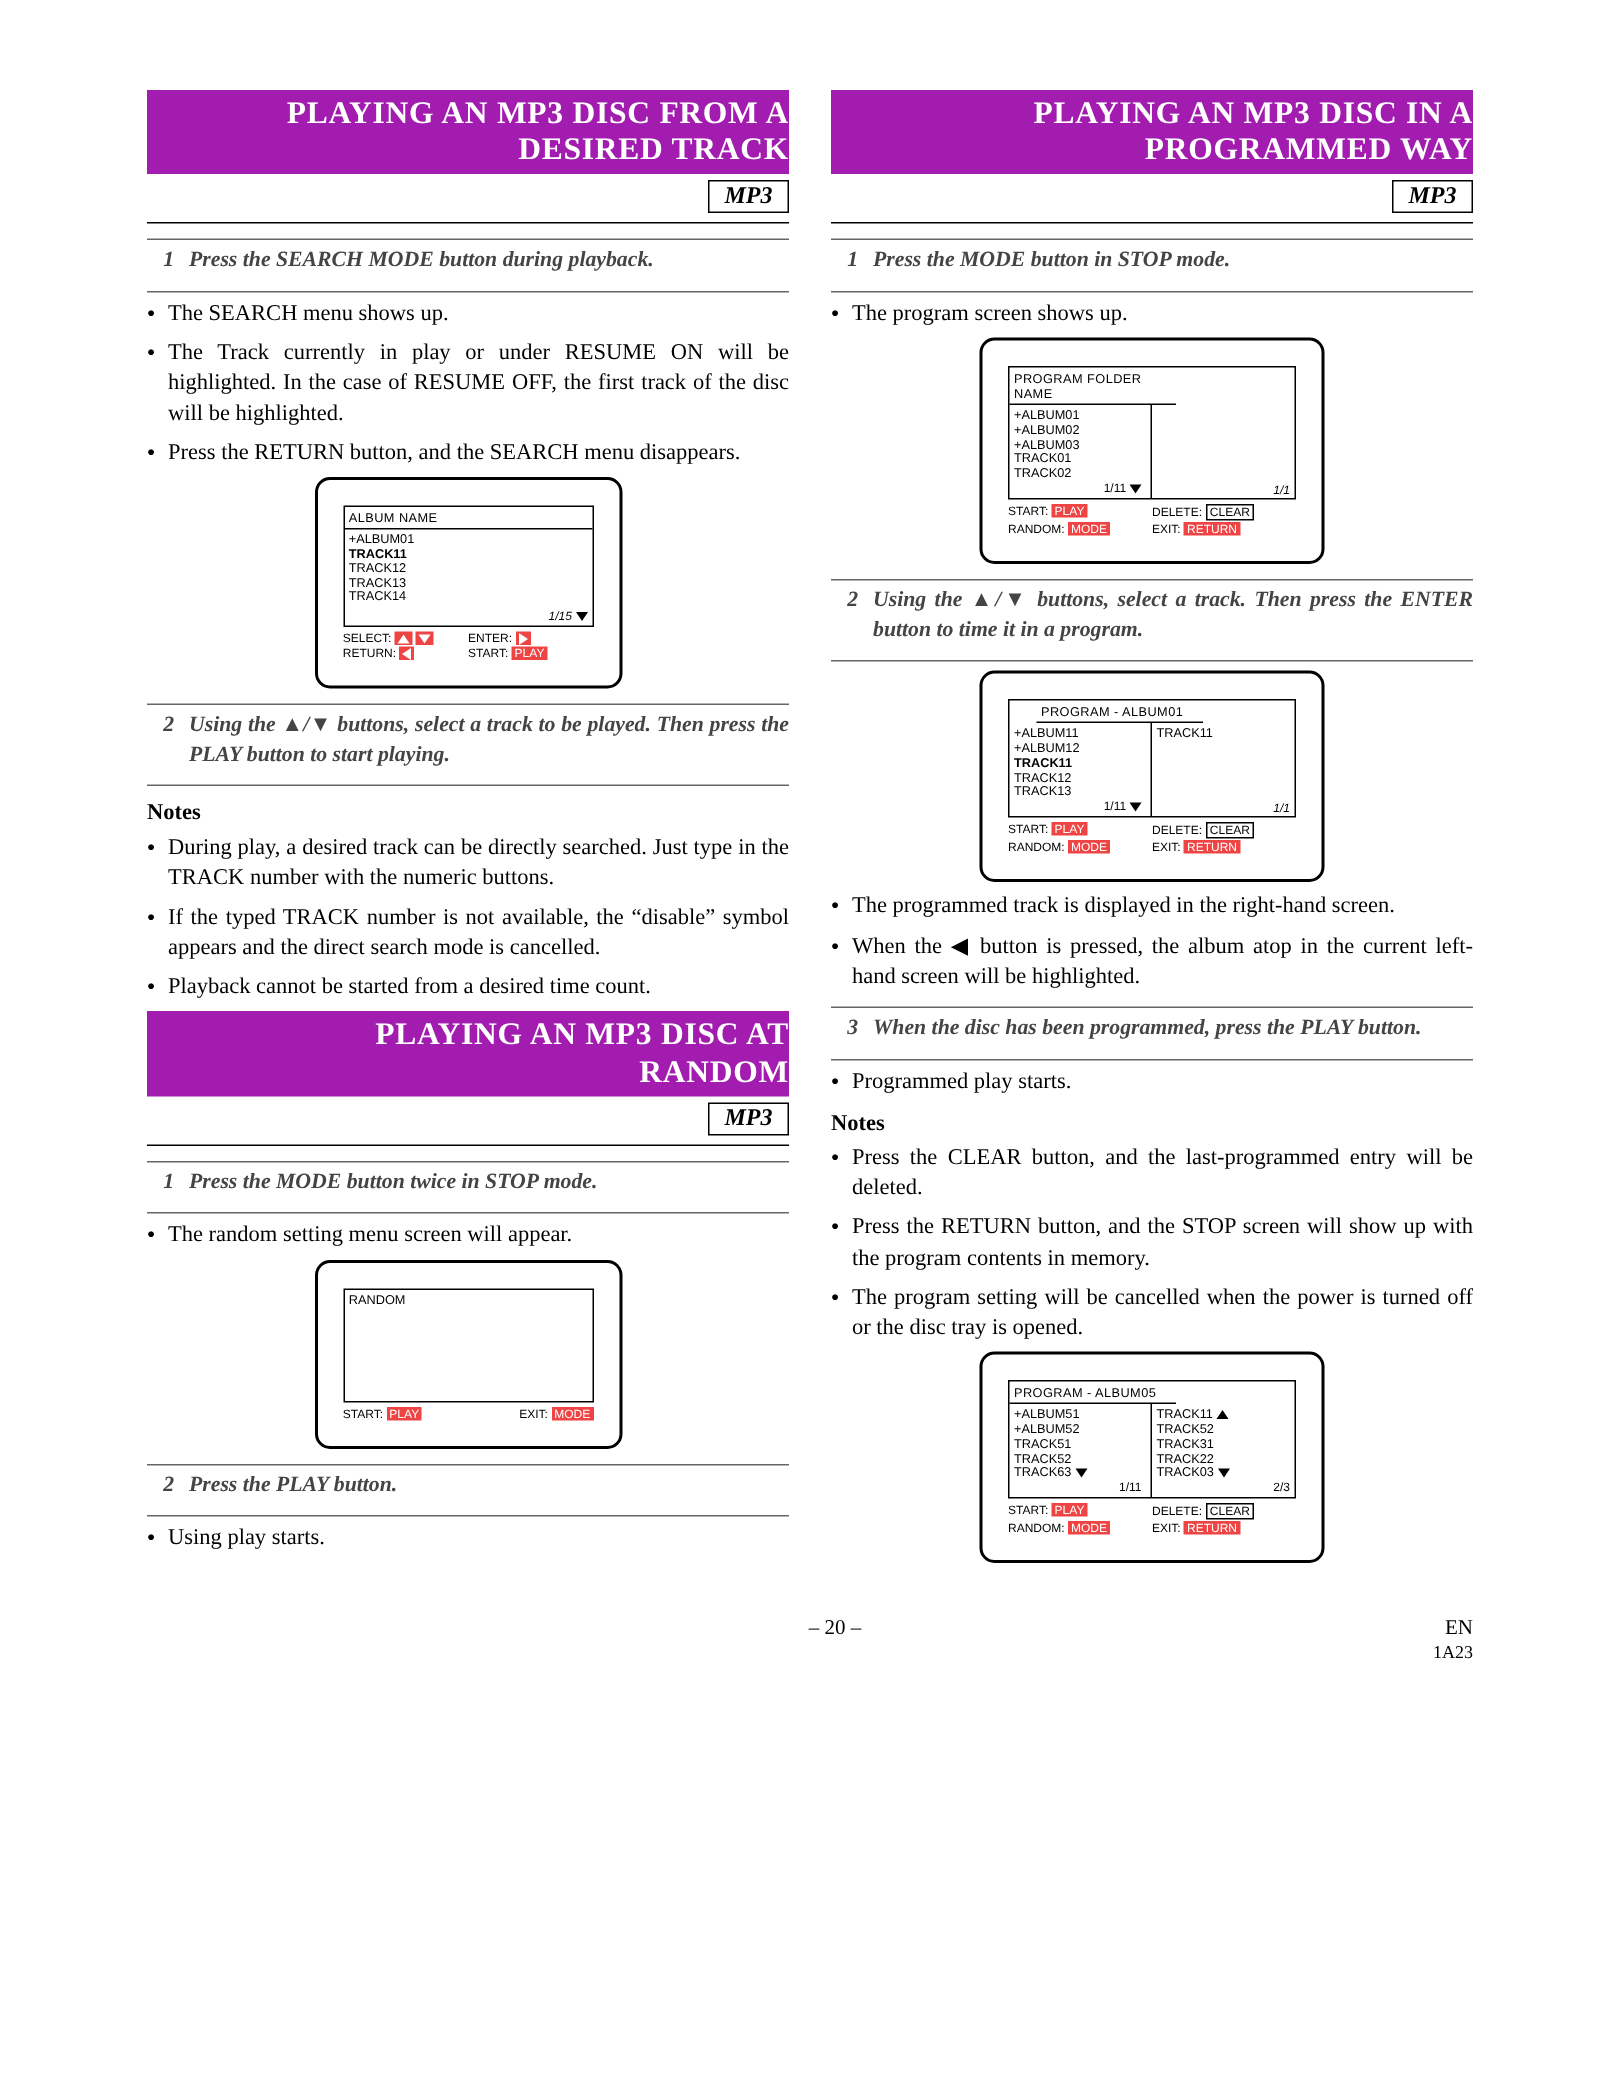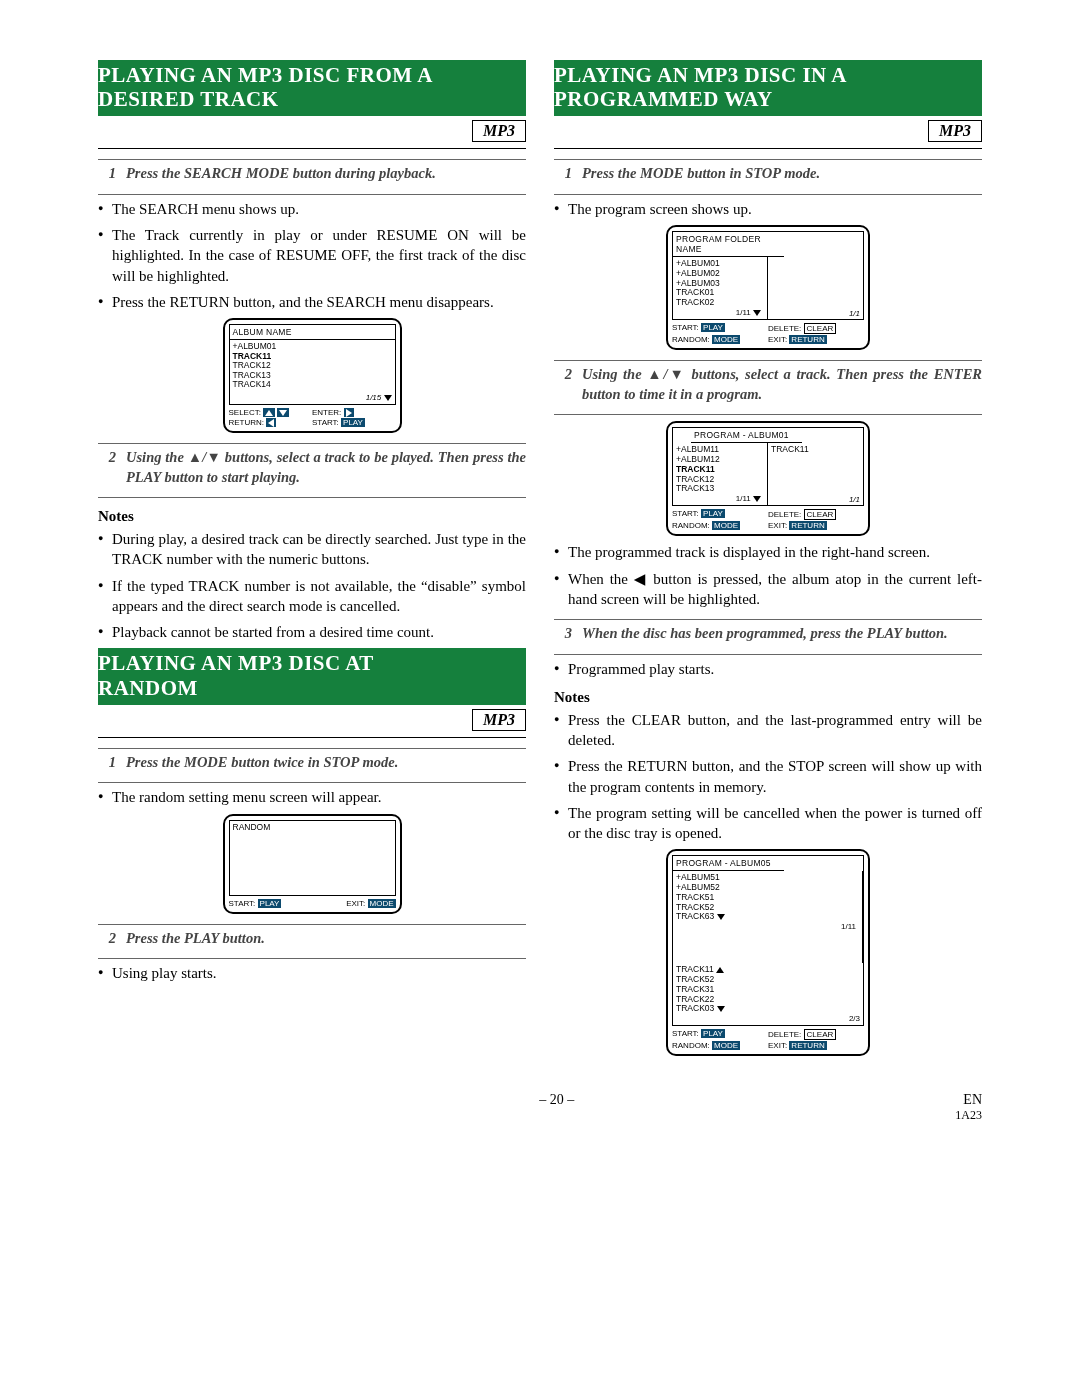--- a/index.html
+++ b/index.html
@@ -11,26 +11,26 @@
     color: #000;
     width: 1080px;
     box-sizing: border-box;
   }
   .columns {
     display: flex;
     gap: 28px;
   }
   .col { flex: 1 1 0; }
   .section-header {
-    background: #15803d;
+    background: #a21caf;
     color: #fff;
     font-family: "Times New Roman", serif;
     font-weight: bold;
     font-size: 21px;
-    text-align: left;
+    text-align: right;
     padding: 3px 0 5px 0;
     letter-spacing: 0.5px;
     line-height: 1.15;
   }
   .mp3-tag-row { text-align: right; margin: 4px 0 6px 0; }
   .mp3-tag {
     display: inline-block;
     border: 1px solid #000;
     font-weight: bold;
     font-family: "Times New Roman", serif;
@@ -80,21 +80,21 @@
     font-family: "Times New Roman", serif;
     font-size: 15px;
     margin: 10px 0 2px 0;
   }
   
   .osd-wrap { text-align: center; margin: 6px 0; }
   .osd {
     display: inline-block;
     border: 2px solid #000;
     border-radius: 10px;
-    padding: 4px;
+    padding: 17px;
     font-family: Arial, Helvetica, sans-serif;
     font-size: 9px;
     text-align: left;
     background: #fff;
   }
   .osd-body {
     border: 1px solid #000;
     width: 165px;
     min-height: 70px;
     position: relative;
@@ -120,21 +120,21 @@
   .osd-pg-left-rel { font-size:8px; text-align:right; padding-right:3px; }
   .osd-footer {
     margin-top: 3px;
     font-size: 8px;
     width: 100%;
     display:flex;
     justify-content:space-between;
     gap:4px;
   }
   .inv {
-    background:#0c4a6e; color:#fff; padding:0 2px; font-size:8px; display:inline-block;
+    background:#ef4444; color:#fff; padding:0 2px; font-size:8px; display:inline-block;
   }
   .minibtn {
     border:1px solid #000; padding:0 2px; font-size:8px; display:inline-block; background:#fff;
   }
   .tri-up, .tri-down, .tri-left, .tri-right {
     display:inline-block; width:0; height:0; vertical-align:middle;
   }
   .tri-up   { border-left:4px solid transparent; border-right:4px solid transparent; border-bottom:6px solid #000; }
   .tri-down { border-left:4px solid transparent; border-right:4px solid transparent; border-top:6px solid #000; }
   .tri-left { border-top:4px solid transparent; border-bottom:4px solid transparent; border-right:6px solid #000; }
@@ -362,21 +362,21 @@
     <ul class="bullets">
       <li>Press the CLEAR button, and the last-programmed entry will be deleted.</li>
       <li>Press the RETURN button, and the STOP screen will show up with the program contents in memory.</li>
       <li>The program setting will be cancelled when the power is turned off or the disc tray is opened.</li>
     </ul>
 
     <div class="osd-wrap">
       <div class="osd">
         <div class="osd-body osd-body-wide">
           <div class="osd-title" style="width:55%;">PROGRAM - ALBUM05</div>
-          <div class="osd-cols" style="min-height:56px;flex-direction:column;">
+          <div class="osd-cols" style="min-height:56px;">
             <div class="osd-left" style="position:relative;">
               <div>+ALBUM51</div>
               <div>+ALBUM52</div>
               <div>TRACK51</div>
               <div>TRACK52</div>
               <div><span>TRACK63</span> <span class="tri-down"></span></div>
               <div class="osd-pg-left-rel">1/11</div>
             </div>
             <div class="osd-right">
               <div><span>TRACK11</span> <span class="tri-up"></span></div>

